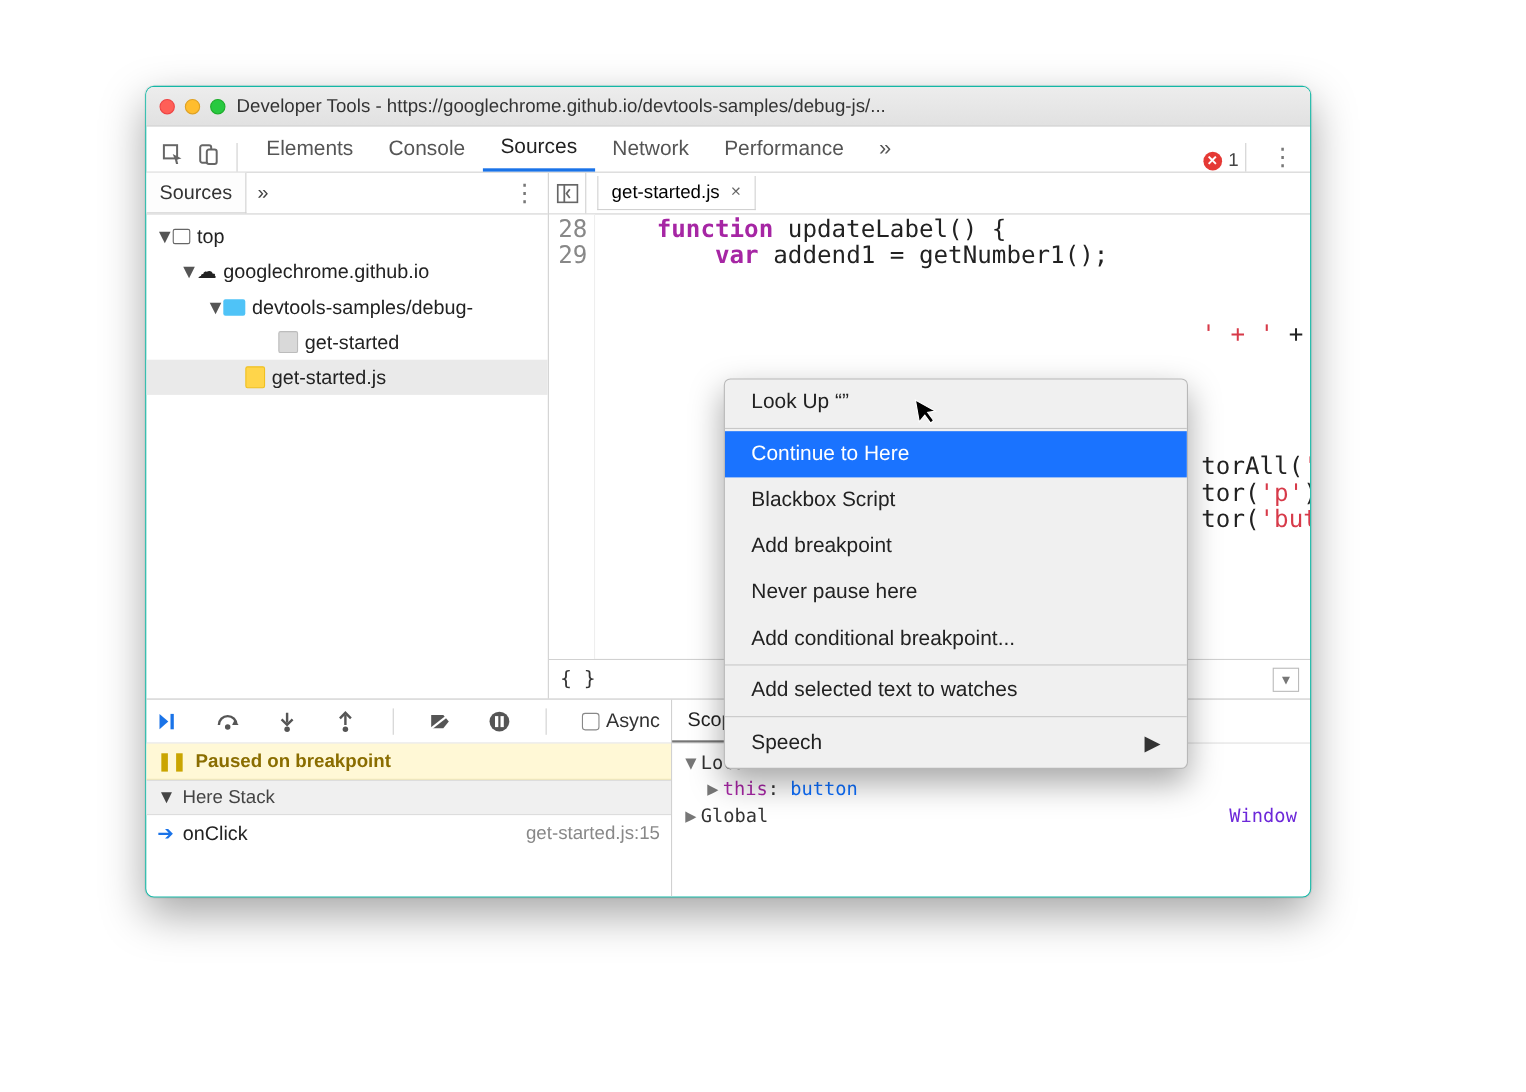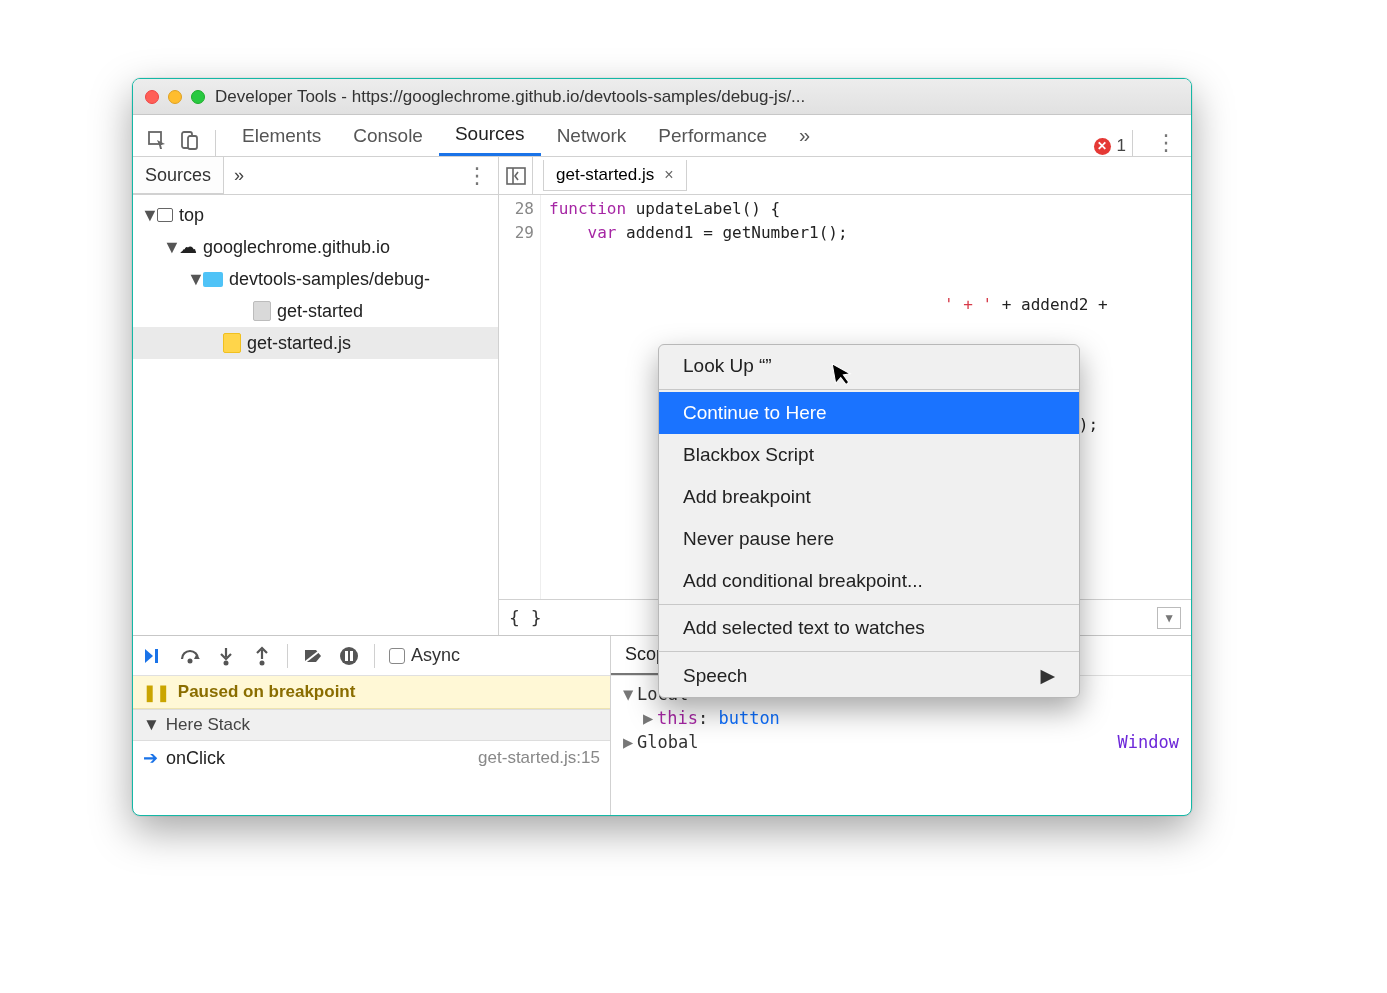--- a/index.html
+++ b/index.html
@@ -76,32 +76,32 @@
   .file-icon.js { background:#ffd54a; border-color:#f0c020;}
   .folder-icon{ width:20px; height:15px; background:#4fc3f7; border-radius:2px; position:relative;}
   .cloud-icon{ font-size:18px; }
   .frame-icon{ width:16px;height:14px;border:1.5px solid #666;border-radius:2px;}
   
   .code-tabs { height:38px; border-bottom:1px solid #d1d1d1; display:flex; align-items:center;}
   .panel-toggle{ width:34px; height:100%; display:flex; align-items:center; justify-content:center; border-right:1px solid #d1d1d1; margin-right:10px;}
   .code-tab { border:1px solid #d1d1d1; border-top:none; height:31px; display:flex; align-items:center; padding:0 12px; gap:10px; font-size:17px; background:#fff;}
   .close-x{ font-size:16px; color:#666;}
   
-  .code-wrap { flex:1; display:flex; font-family: Menlo, Consolas, monospace; font-size:16px; min-height:0; overflow:hidden; position:relative;}
+  .code-wrap { flex:1; display:flex; font-family: Menlo, Consolas, monospace; font-size:22px; min-height:0; overflow:hidden; position:relative;}
   .gutter { width:42px; background:#fff; color:#888; text-align:right; padding-right:6px; border-right:1px solid #eee; line-height:24px; padding-top:2px;}
   .code { flex:1; white-space:pre; line-height:24px; padding-top:2px; padding-left:8px; color:#222; overflow:hidden;}
-  .kw{color:#a626a4;font-weight:normal;}
+  .kw{color:#a626a4;font-weight:bold;margin-left:48px;}
   .str{color:#d73a49;}
   .code-footer{ height:36px; border-top:1px solid #d1d1d1; display:flex; align-items:center; padding:0 10px; color:#333; font-family:Menlo,monospace; font-size:18px;}
   .code-footer .dd{ margin-left:auto; width:24px; height:22px; border:1px solid #bbb; display:flex; align-items:center; justify-content:center; color:#777; font-size:12px;}
   
   .bottom { height:180px; border-top:1px solid #c7c7c7; display:flex;}
   .btm-left{ width:478px; border-right:1px solid #d1d1d1; display:flex; flex-direction:column;}
   .btm-right{ flex:1; display:flex; flex-direction:column;}
-  .debug-tb{ height:40px; display:flex; align-items:center; gap:14px; padding:0 10px; border-bottom:1px solid #e0e0e0;}
+  .debug-tb{ height:40px; display:flex; align-items:center; gap:14px; padding:0 10px; border-bottom:1px solid #e0e0e0;justify-content:space-between;}
   .dbg-icon{ width:22px; height:22px; display:flex; align-items:center; justify-content:center; color:#555;}
   .dbg-sep{ width:1px; height:24px; background:#d0d0d0;}
   .async-chk{ display:flex; align-items:center; gap:6px; font-size:18px; color:#333;}
   .async-chk .box{ width:16px;height:16px;border:1.5px solid #888;border-radius:3px;}
   .paused-bar{ background:#fff8d6; color:#8a6d00; font-size:17px; font-weight:600; padding:6px 10px; display:flex; align-items:center; gap:8px; border-bottom:1px solid #eee4b0;}
   .paused-bar .pi{ color:#caa500; font-size:16px;}
   .cs-head{ background:#f0f0f0; color:#444; font-size:17px; padding:5px 10px; border-top:1px solid #ddd; border-bottom:1px solid #ddd; display:flex; align-items:center; gap:6px;}
   .cs-row{ display:flex; align-items:center; padding:6px 10px; font-size:18px; color:#222;}
   .cs-row .arrow{ color:#1a73e8; margin-right:8px;}
   .cs-row .loc{ margin-left:auto; color:#888; font-size:17px;}

